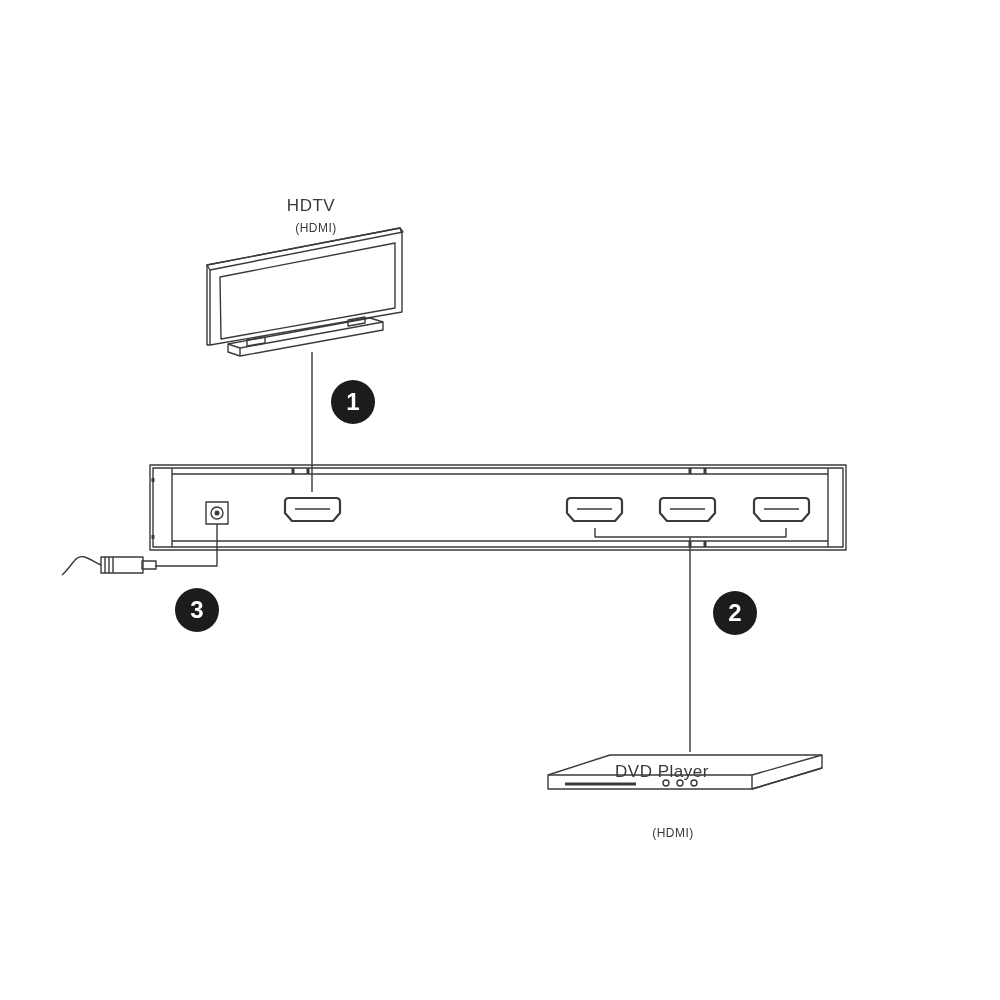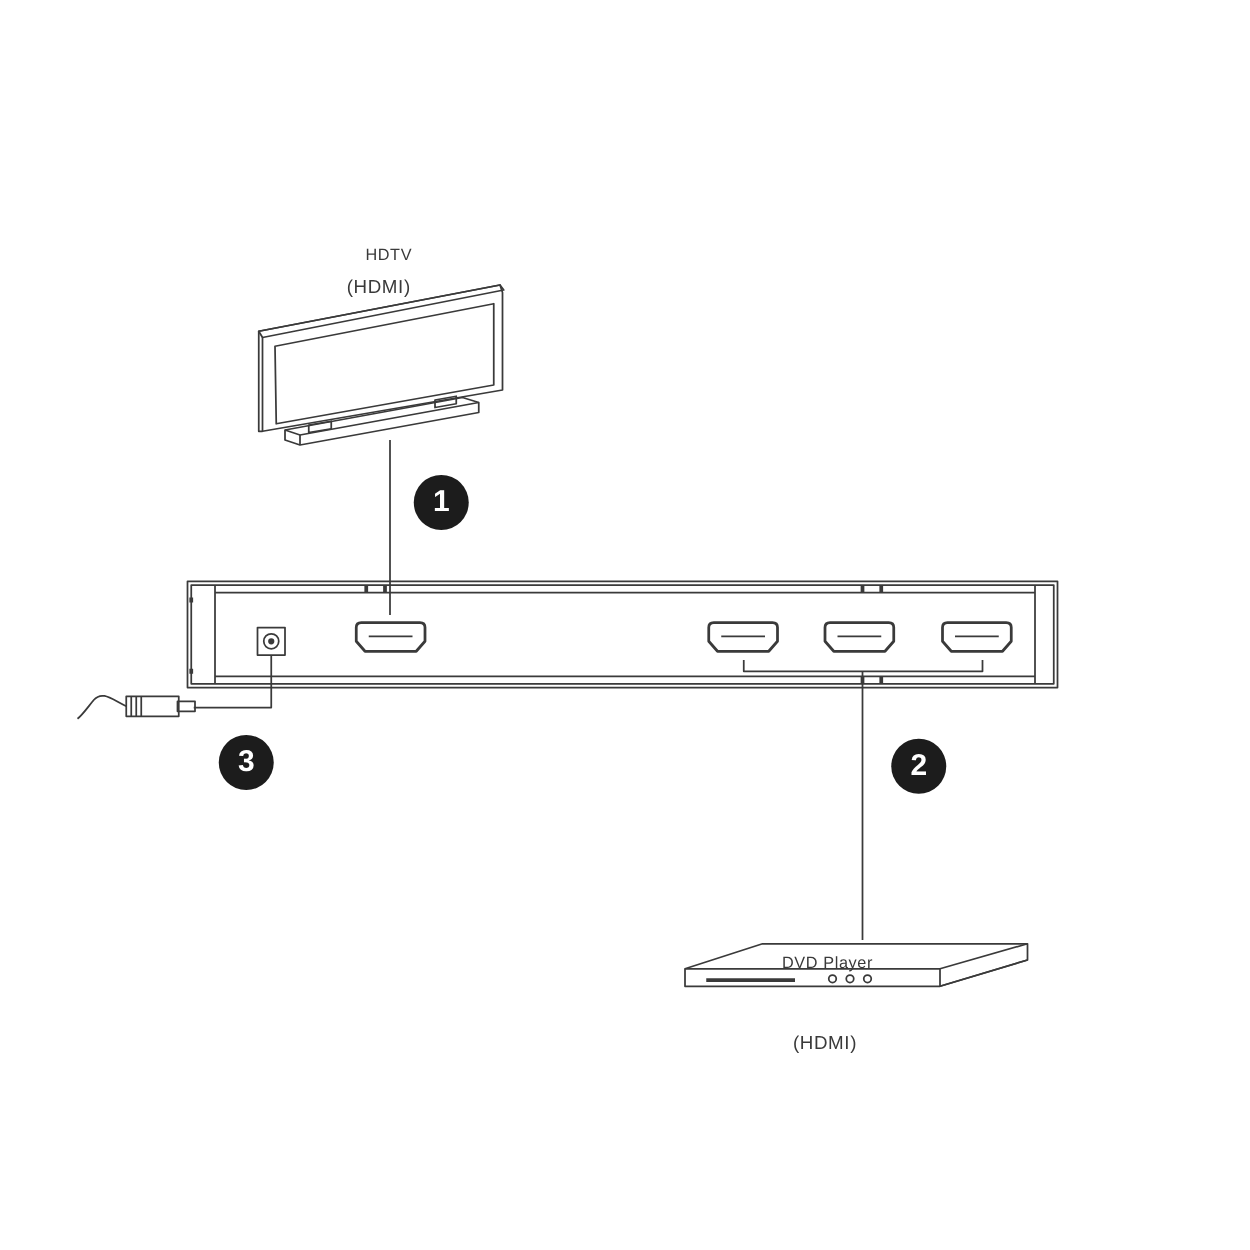--- a/index.html
+++ b/index.html
@@ -1,20 +1,20 @@
 <!DOCTYPE html>
 <html><head>
 <meta charset="utf-8">
 <style>
   html, body { margin:0; padding:0; background:#ffffff; }
   body { width:1000px; height:1000px; position:relative; overflow:hidden; font-family:"Liberation Sans", sans-serif; }
   svg.diagram { position:absolute; left:0; top:0; }
   .label { position:absolute; color:#3a3a3a; text-align:center; white-space:nowrap; transform:translateX(-50%); }
-  .label.main { font-size:13px; letter-spacing:0.5px; }
-  .label.sub { font-size:15px; letter-spacing:0.5px; }
+  .label.main { font-size:17px; letter-spacing:0.5px; }
+  .label.sub { font-size:12px; letter-spacing:0.5px;margin-left:13px; }
   .badge { position:absolute; width:44px; height:44px; border-radius:50%; background:#1c1c1c; color:#fff;
            font-weight:bold; font-size:24px; display:flex; align-items:center; justify-content:center;
            transform:translate(-50%,-50%); font-family:"Liberation Sans", sans-serif; }
 </style>
 </head>
 <body>
 
 <svg class="diagram" width="1000" height="1000" viewBox="0 0 1000 1000">
   <g fill="none" stroke="#3a3a3a" stroke-width="1.4" stroke-linejoin="round">
 

